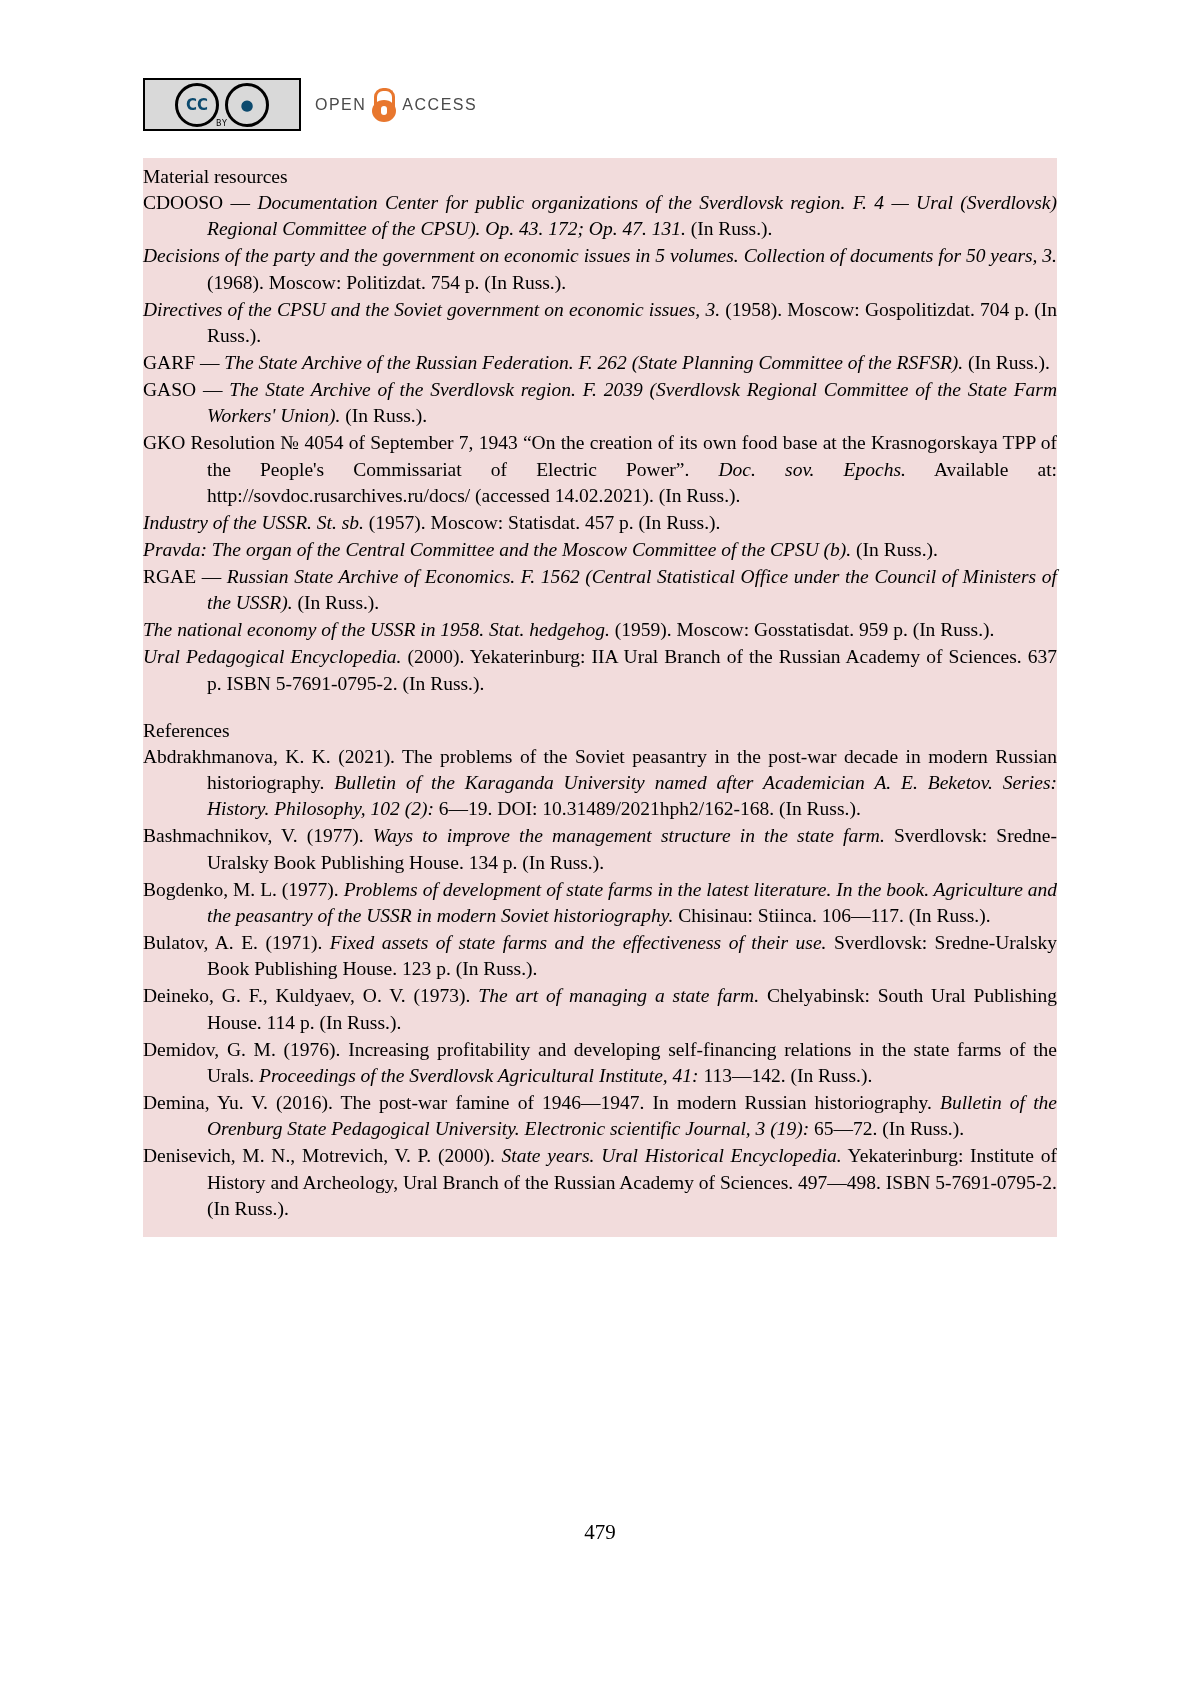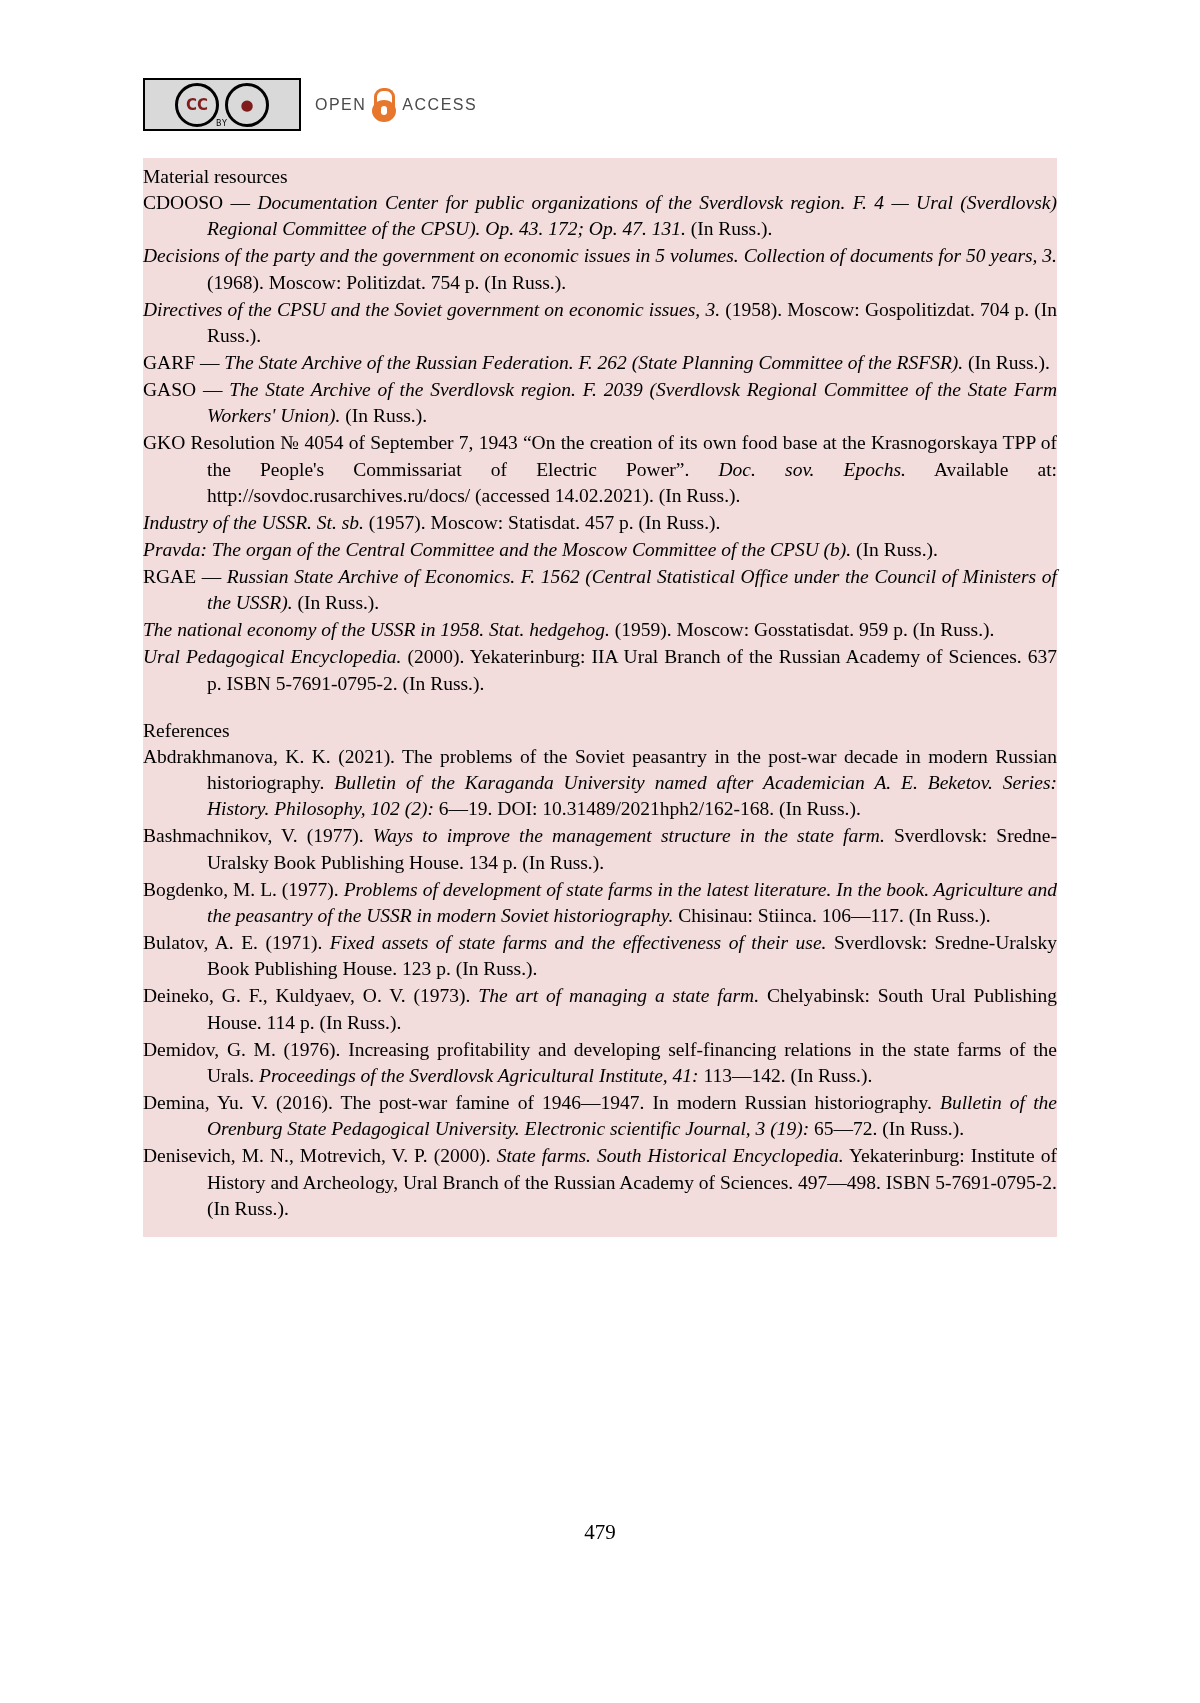--- a/index.html
+++ b/index.html
@@ -55,21 +55,21 @@
     height: 38px;
     border-radius: 50%;
     border: 3px solid #000;
     display: flex;
     align-items: center;
     justify-content: center;
     font-family: "DejaVu Sans", sans-serif;
     font-weight: bold;
     font-size: 15px;
     background: #d9d9d9;
-    color: #7f1d1d;
+    color: #0c4a6e;
   }
   .cc-by-label {
     position: absolute;
     bottom: 1px;
     left: 50%;
     transform: translateX(-50%);
     font-family: "DejaVu Sans", sans-serif;
     font-size: 8px;
     letter-spacing: 1px;
     color: #000;
@@ -220,21 +220,21 @@
     <div class="section">
       <div class="section-title">References</div>
       <div class="ref-list">
         <div class="ref">Abdrakhmanova, K. K. (2021). The problems of the Soviet peasantry in the post-war decade in modern Russian historiography. <i>Bulletin of the Karaganda University named after Academician A. E. Beketov. Series: History. Philosophy, 102 (2):</i> 6—19. DOI: 10.31489/2021hph2/162-168. (In Russ.).</div>
         <div class="ref">Bashmachnikov, V. (1977). <i>Ways to improve the management structure in the state farm.</i> Sverdlovsk: Sredne-Uralsky Book Publishing House. 134 p. (In Russ.).</div>
         <div class="ref">Bogdenko, M. L. (1977). <i>Problems of development of state farms in the latest literature. In the book. Agriculture and the peasantry of the USSR in modern Soviet historiography.</i> Chisinau: Stiinca. 106—117. (In Russ.).</div>
         <div class="ref">Bulatov, A. E. (1971). <i>Fixed assets of state farms and the effectiveness of their use.</i> Sverdlovsk: Sredne-Uralsky Book Publishing House. 123 p. (In Russ.).</div>
         <div class="ref">Deineko, G. F., Kuldyaev, O. V. (1973). <i>The art of managing a state farm.</i> Chelyabinsk: South Ural Publishing House. 114 p. (In Russ.).</div>
         <div class="ref">Demidov, G. M. (1976). Increasing profitability and developing self-financing relations in the state farms of the Urals. <i>Proceedings of the Sverdlovsk Agricultural Institute, 41:</i> 113—142. (In Russ.).</div>
         <div class="ref">Demina, Yu. V. (2016). The post-war famine of 1946—1947. In modern Russian historiography. <i>Bulletin of the Orenburg State Pedagogical University. Electronic scientific Journal, 3 (19):</i> 65—72. (In Russ.).</div>
-        <div class="ref">Denisevich, M. N., Motrevich, V. P. (2000). <i>State farms. South Historical Encyclopedia.</i> Yekaterinburg: Institute of History and Archeology, Ural Branch of the Russian Academy of Sciences. 497—498. ISBN 5-7691-0795-2. (In Russ.).</div>
+        <div class="ref">Denisevich, M. N., Motrevich, V. P. (2000). <i>State years. Ural Historical Encyclopedia.</i> Yekaterinburg: Institute of History and Archeology, Ural Branch of the Russian Academy of Sciences. 497—498. ISBN 5-7691-0795-2. (In Russ.).</div>
       </div>
     </div>
 
   </div>
 
   <div class="page-number">479</div>
 
 </div>
 
 </body></html>

